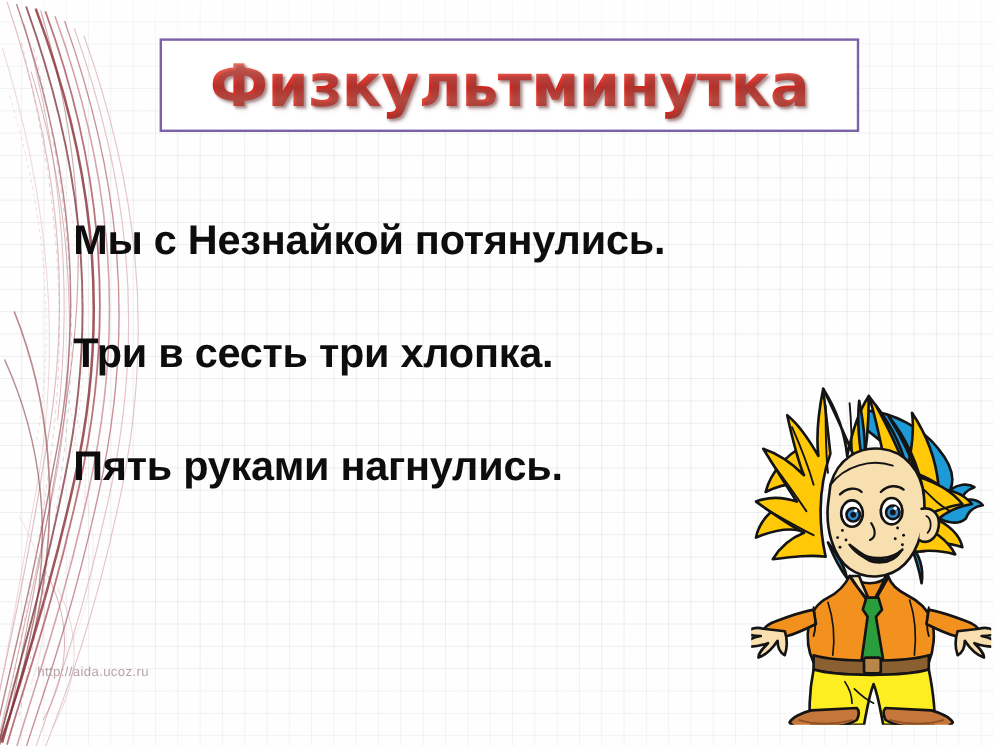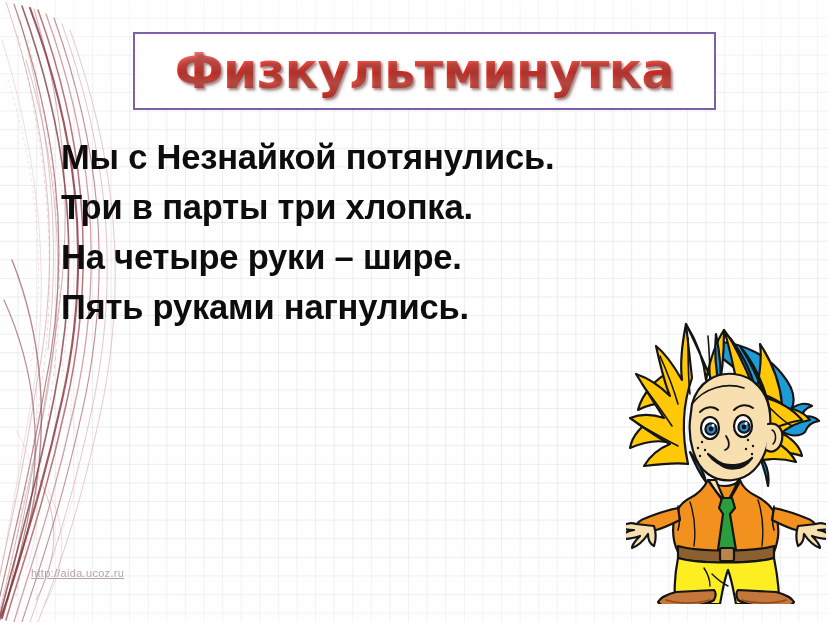--- a/index.html
+++ b/index.html
@@ -91,36 +91,36 @@
     top: 133px;
     width: 620px;
   }
   #poem .line {
     font-size: 34.5px;
     font-weight: bold;
     color: #0d0d0d;
     line-height: 49px;
     white-space: nowrap;
     letter-spacing: -0.2px;
+    margin-top: 44px;
   }
   #poem .line .tail {
     font-weight: bold;
     font-size: 30px;
     color: #1a1a1a;
   }
   
   #watermark {
     position: absolute;
     left: 31px;
-    top: 567px;
+    top: 554px;
     font-size: 11px;
     color: #b6a3a8;
     letter-spacing: 0.3px;
     font-family: "Liberation Sans", sans-serif;
-    text-decoration: underline;
   }
   
   #character {
     position: absolute;
     left: 626px;
     top: 312px;
     width: 200px;
     height: 292px;
   }
 </style>
@@ -165,24 +165,21 @@
   <div id="title-box"></div>
   <div id="title-text">
     <span class="wa">Физкультминутка</span>
   </div>
 
   <div id="poem">
     <div class="line">
       <span>Мы с Незнайкой потянулись.</span><span class="tail"></span>
     </div>
     <div class="line">
-      <span>Три в парты три хлопка.</span><span class="tail"></span>
-    </div>
-    <div class="line">
-      <span>На четыре руки – шире.</span><span class="tail"></span>
+      <span>Три в сесть три хлопка.</span><span class="tail"></span>
     </div>
     <div class="line">
       <span>Пять руками нагнулись.</span><span class="tail"></span>
     </div>
   </div>
 
   <div id="watermark">http://aida.ucoz.ru</div>
 
   <svg id="character" viewBox="0 0 200 292" xmlns="http://www.w3.org/2000/svg">
     <g stroke="#141414" stroke-width="2.2" stroke-linejoin="round" stroke-linecap="round">

